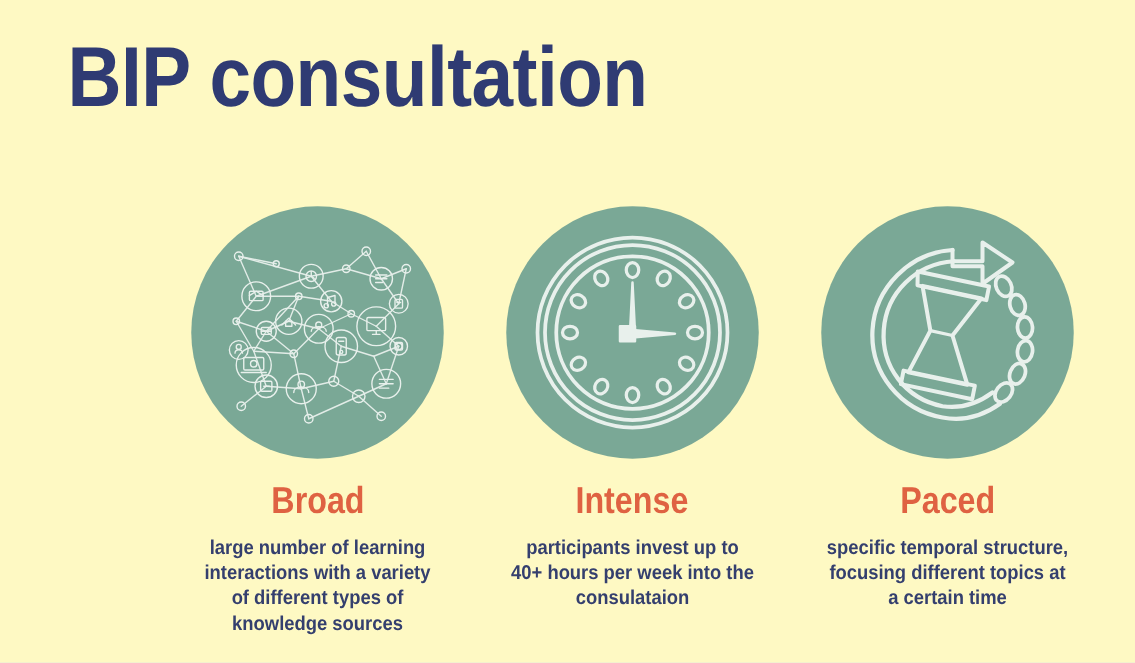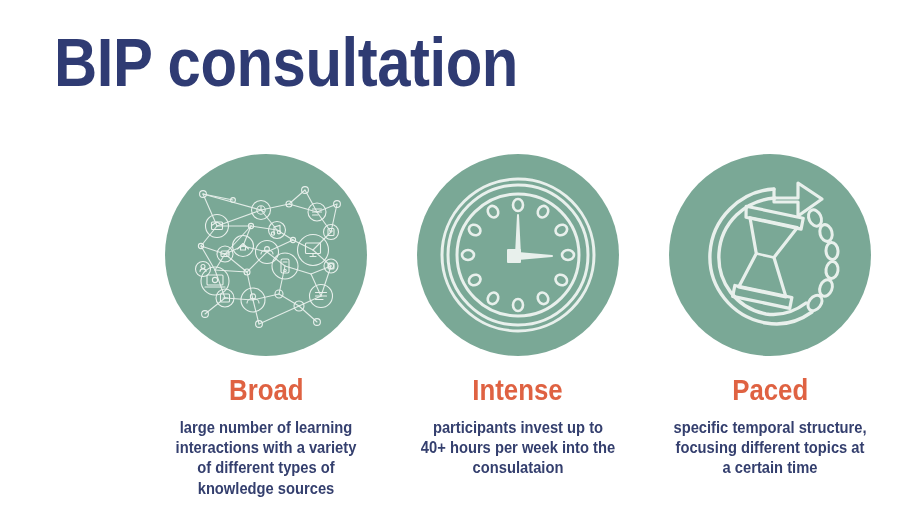--- a/index.html
+++ b/index.html
@@ -11,21 +11,21 @@
     height: 530px;
     overflow: hidden;
     background: #e4e4e4;
     font-family: "Liberation Sans", sans-serif;
   }
 
   .slide {
     position: relative;
     width: 908px;
     height: 530px;
-    background: #ffffff;
+    background: #fef9c3;
   }
 
   
   .title {
     position: absolute;
     left: 54px;
     top: 28px;
     font-family: "Liberation Sans Narrow", "Liberation Sans", sans-serif;
     font-size: 68px;
     font-weight: bold;
@@ -34,24 +34,24 @@
     letter-spacing: -0.5px;
     transform: scaleX(0.88);
     transform-origin: left top;
     white-space: nowrap;
   }
 
   
   .columns {
     position: absolute;
     left: 0;
-    top: 154px;
+    top: 165px;
     width: 908px;
     display: flex;
-    justify-content: center;
+    justify-content: flex-start;
   }
   .col {
     width: 252px;
     display: flex;
     flex-direction: column;
     align-items: center;
   }
   .col-1 { margin-left: 128px; }
   .col-2 { margin-left: 0px; }
   .col-3 { margin-left: 0px; }

